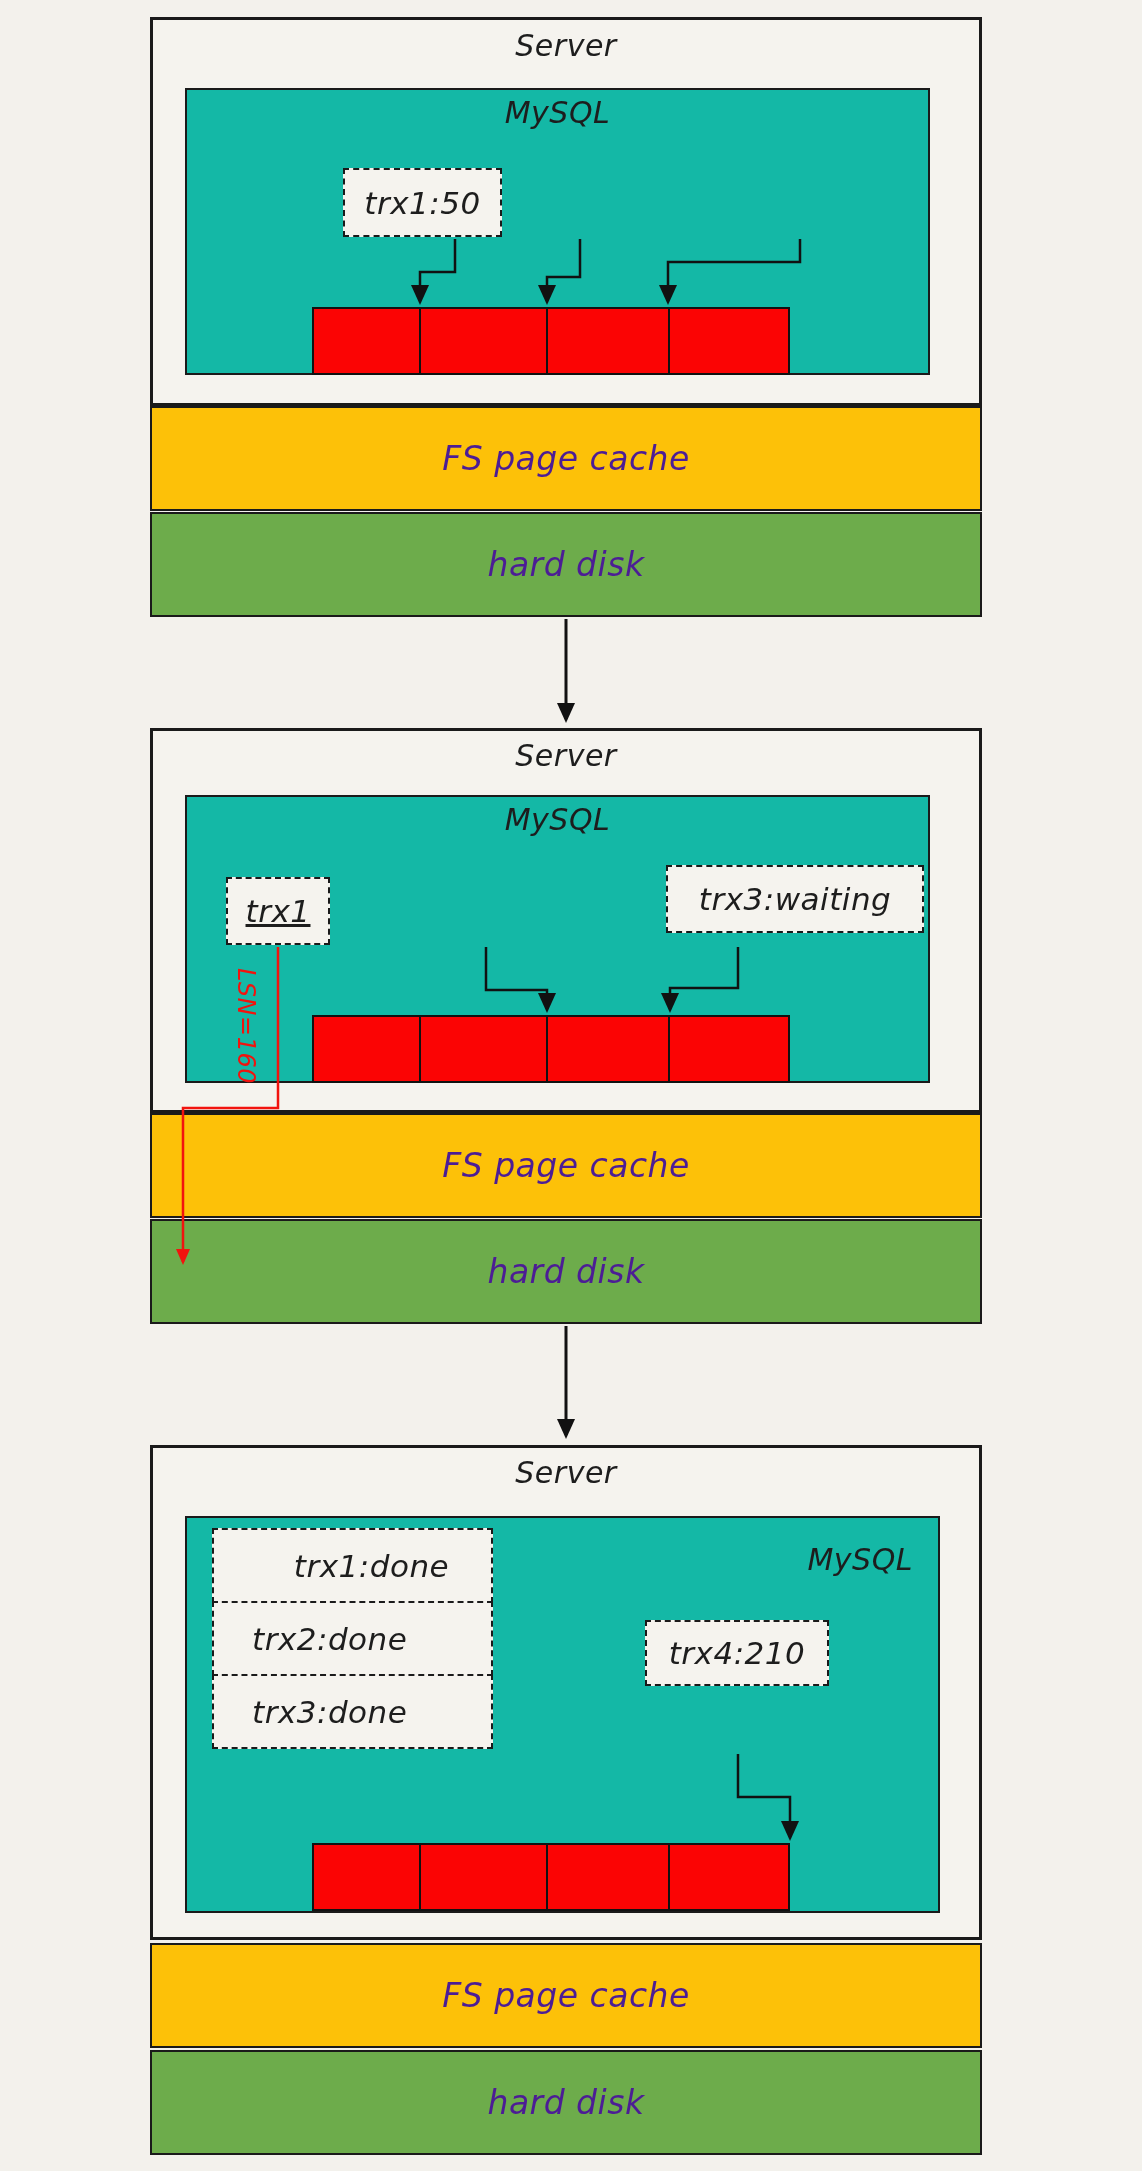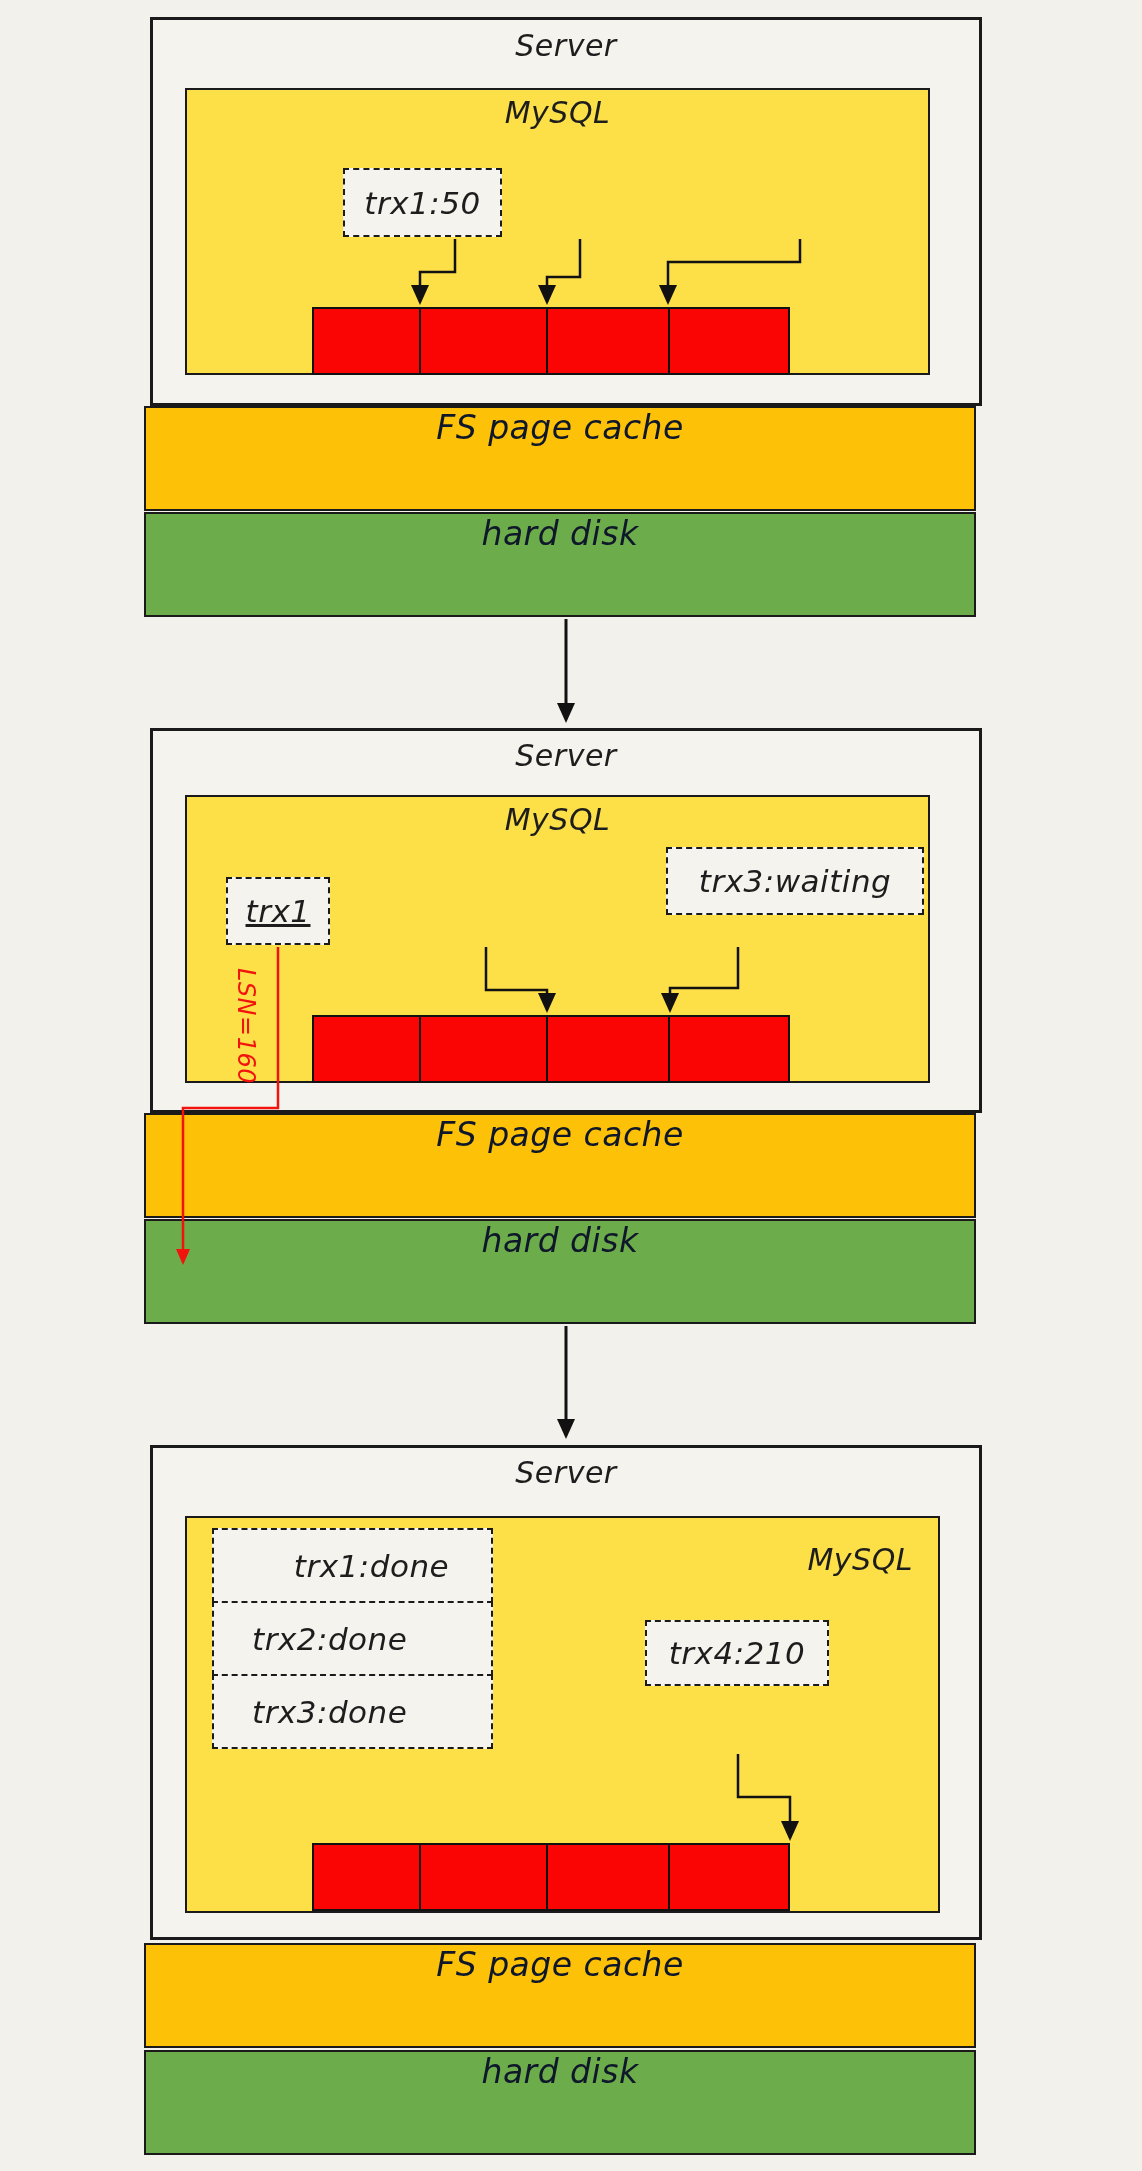--- a/index.html
+++ b/index.html
@@ -9,43 +9,43 @@
     background:#F3F1EC; overflow:hidden;
     font-family:"DejaVu Sans", sans-serif;
     color:#1d1d1d;
   }
   .hand { font-style:italic; letter-spacing:0.5px; }
   .server-box {
     position:absolute; left:150px; width:832px;
     background:#F5F3EE; border:3px solid #1a1a1a;
   }
   .mysql-box {
-    position:absolute; background:#fde047; border:2.5px solid #1a1a1a;
+    position:absolute; background:#14b8a6; border:2.5px solid #1a1a1a;
   }
   .panel-title {
     position:absolute; left:0; width:100%; text-align:center;
     font-size:30px; font-weight:400;
   }
   .dashed-box {
     position:absolute; border:2.5px dashed #1a1a1a;
     display:flex; align-items:center; justify-content:center;
     font-size:31px; background:#F5F3EE;
   }
   .redbar {
     position:absolute; width:478px; height:68px;
     background:#FB0404; border:2.5px solid #111;
     display:flex;
   }
   .redbar .seg { height:100%; border-right:2px solid #111; background:#FB0404; }
   .redbar .seg:last-child { border-right:none; }
   .band {
-    position:absolute; left:144px; width:832px; height:105px;
+    position:absolute; left:150px; width:832px; height:105px;
     border:2.5px solid #1a1a1a;
-    display:flex; align-items:flex-start; justify-content:center;
-    color:#0f172a; font-size:33px;
+    display:flex; align-items:center; justify-content:center;
+    color:#4c1d95; font-size:33px;
   }
   .band.yellow { background:#FDC108; }
   .band.green  { background:#6DAC4B; }
   .overlay { position:absolute; left:0; top:0; pointer-events:none; }
   .lsn-note {
     position:absolute; left:162px; top:1013px; width:170px; height:26px;
     transform:rotate(90deg); transform-origin:center;
     color:#F2130E; font-size:24px; text-align:center; white-space:nowrap;
   }
 </style>
@@ -78,21 +78,21 @@
 
   <div class="server-box" style="top:728px; height:385px;">
     <div class="panel-title hand" style="top:7px;">Server</div>
   </div>
   <div class="mysql-box" style="left:185px; top:795px; width:745px; height:288px;">
     <div class="panel-title hand" style="top:5px;">MySQL</div>
   </div>
   <div class="dashed-box hand" style="left:226px; top:877px; width:104px; height:68px;text-decoration:underline;">
     <span>trx1</span>
   </div>
-  <div class="dashed-box hand" style="left:666px; top:847px; width:258px; height:68px;">
+  <div class="dashed-box hand" style="left:666px; top:865px; width:258px; height:68px;">
     <span>trx3:waiting</span>
   </div>
   <div class="redbar" style="left:312px; top:1015px;">
     <div class="seg" style="width:107px;"></div>
     <div class="seg" style="width:127px;"></div>
     <div class="seg" style="width:122px;"></div>
     <div class="seg" style="width:117px;"></div>
   </div>
   <div class="lsn-note hand">LSN=160</div>
   <div class="band yellow" style="top:1113px;">

